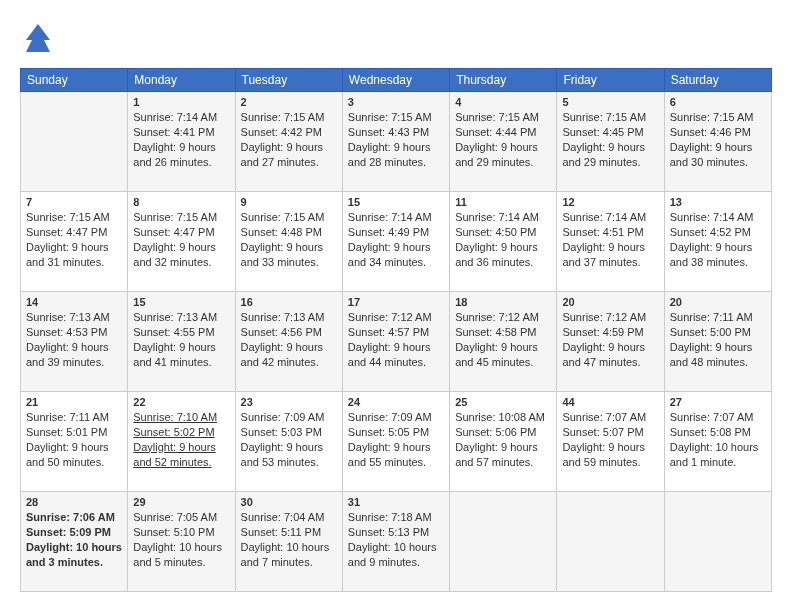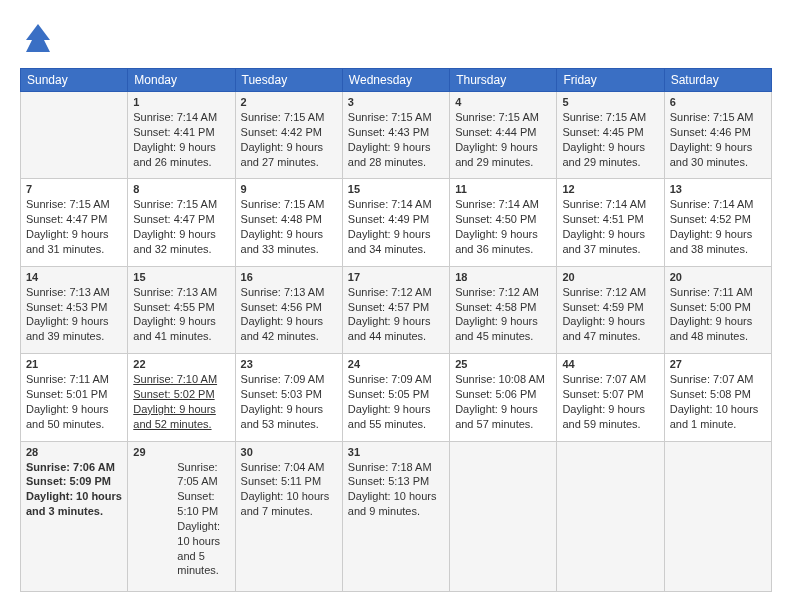--- a/index.html
+++ b/index.html
@@ -329,21 +329,21 @@
         <tr>
           <td>
             <span class="day-number">28</span>
             <div class="day-info" style="white-space: pre-line; font-weight: bold;">Sunrise: 7:06 AM
 Sunset: 5:09 PM
 Daylight: 10 hours
 and 3 minutes.</div>
           </td>
           <td>
             <span class="day-number">29</span>
-            <div class="day-info" style="white-space: pre-line; margin-left: 44px;">Sunrise: 7:05 AM
+            <div class="day-info" style="white-space: pre-line;">Sunrise: 7:05 AM
 Sunset: 5:10 PM
 Daylight: 10 hours
 and 5 minutes.</div>
           </td>
           <td>
             <span class="day-number">30</span>
             <div class="day-info" style="white-space: pre-line;">Sunrise: 7:04 AM
 Sunset: 5:11 PM
 Daylight: 10 hours
 and 7 minutes.</div>

